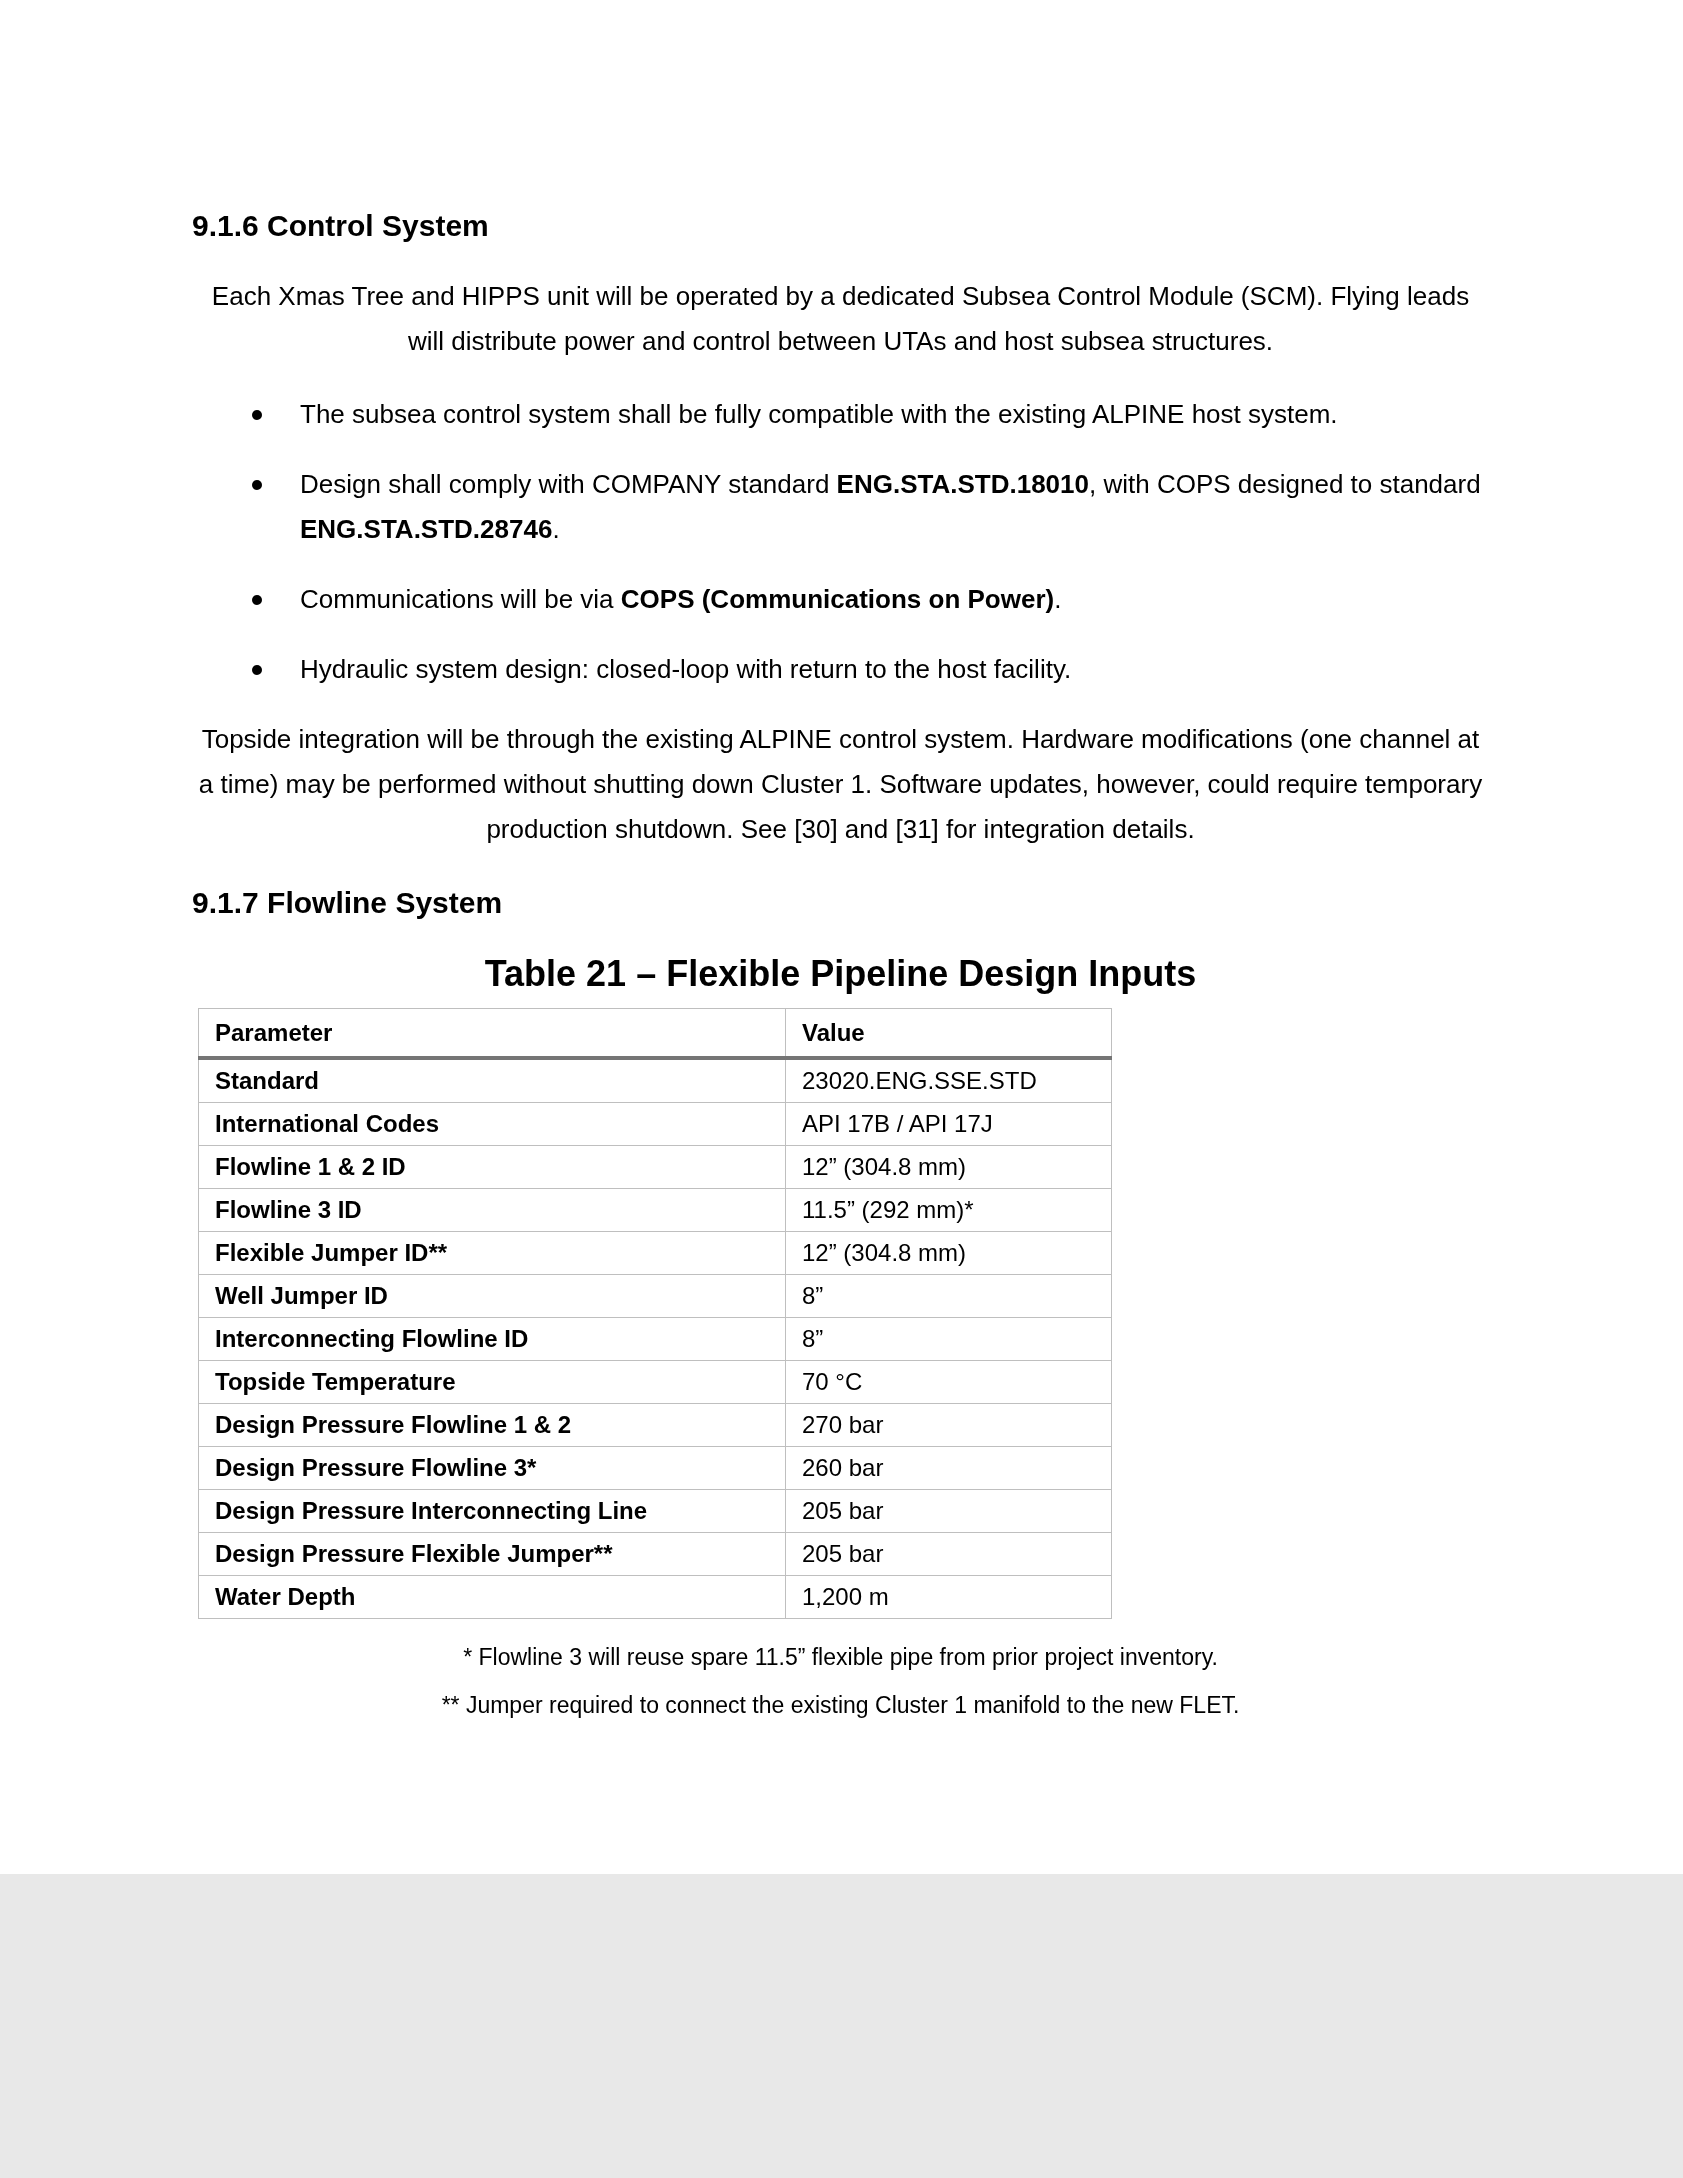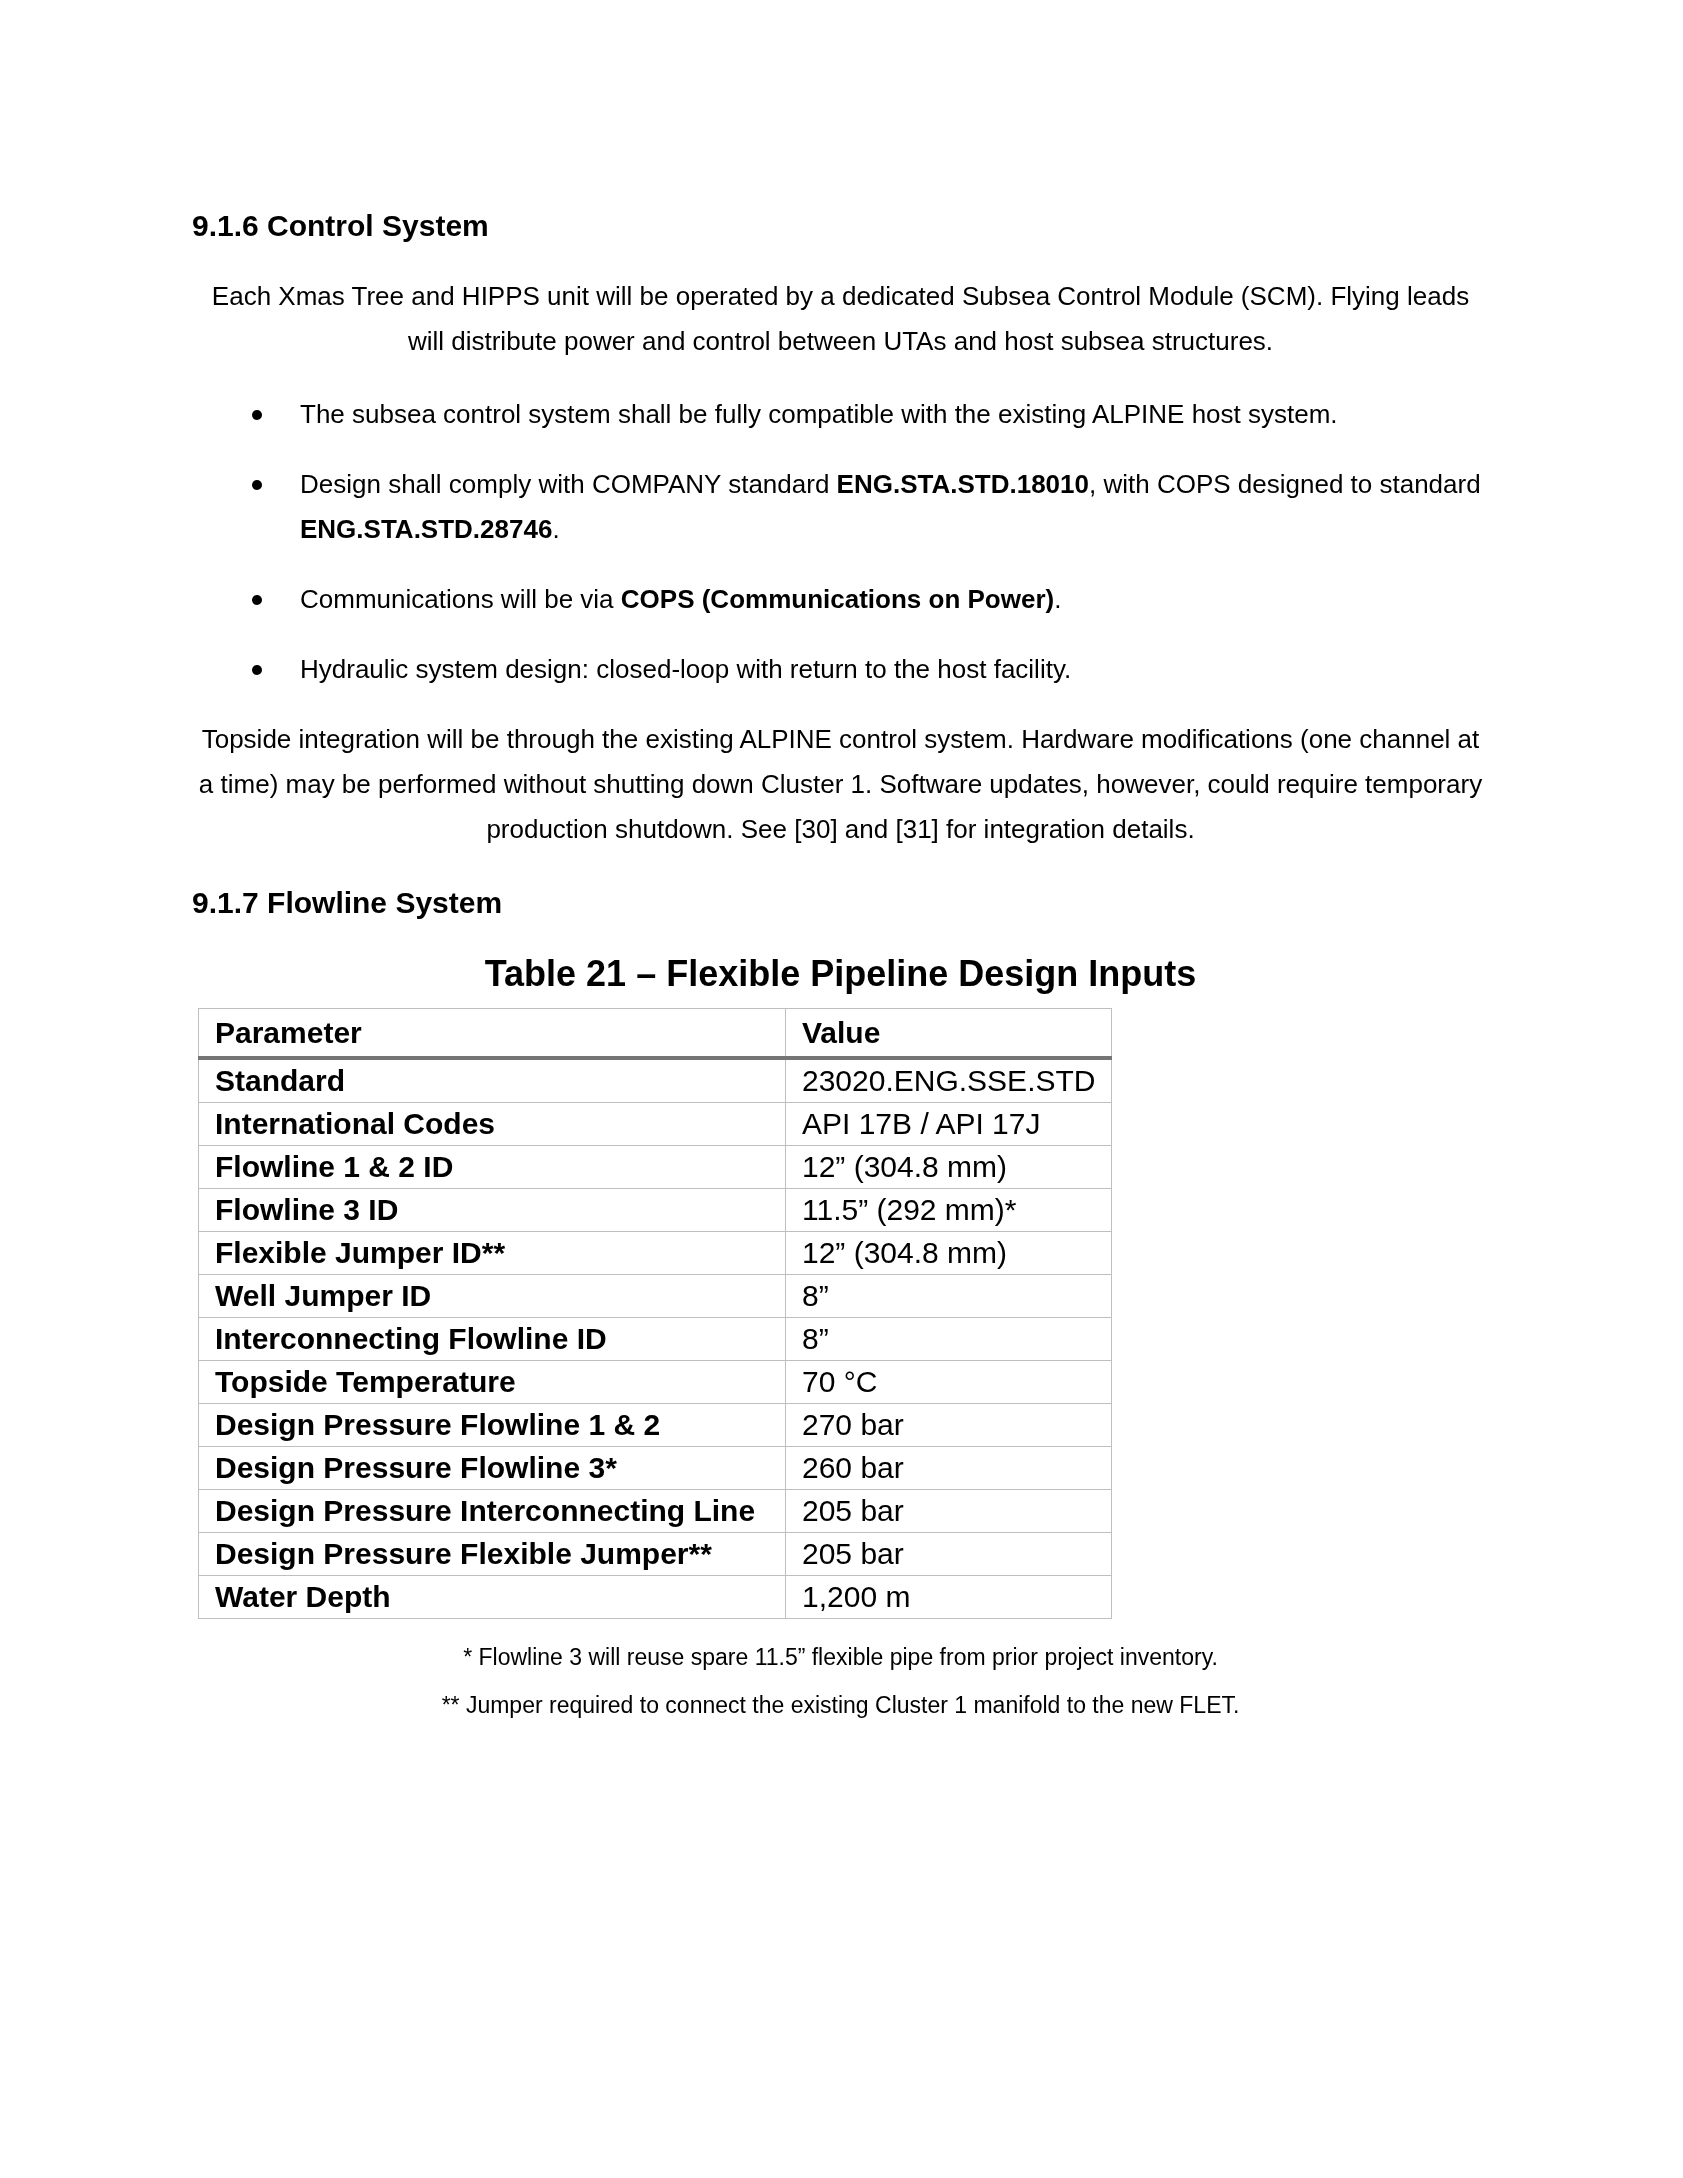--- a/index.html
+++ b/index.html
@@ -4,21 +4,21 @@
 <style>
   :root{
     --text:#000000;
     --table-border:#bfbfbf;
     --header-rule:#757575;
     --page-bg:#ffffff;
   }
   html,body{margin:0;padding:0;background:#e8e8e8;}
   .page{
     position:relative;
-    width:1683px;height:2178px;
+    width:1683px;height:1874px;
     background:var(--page-bg);
     box-sizing:border-box;
     padding:198px 194px 0 192px;
     font-family:"Liberation Sans","DejaVu Sans",sans-serif;
     color:var(--text);
     overflow:hidden;
   }
   .content{width:1297px;}
   h2{
     font-size:30px;line-height:45px;font-weight:700;
@@ -46,21 +46,21 @@
   }
   table.design-inputs{
     border-collapse:collapse;
     margin-left:6px;
     table-layout:fixed;
     width:913px;
   }
   table.design-inputs th,
   table.design-inputs td{
     border:1px solid var(--table-border);
-    font-size:30px;line-height:32px;
+    font-size:24px;line-height:32px;
     padding:5px 14px 5px 16px;
     text-align:left;vertical-align:middle;
     overflow:hidden;white-space:nowrap;
   }
   table.design-inputs th{
     font-weight:700;
     padding-top:8px;padding-bottom:7px;
     border-bottom:4px solid var(--header-rule);
   }
   table.design-inputs td.param{font-weight:700;}

